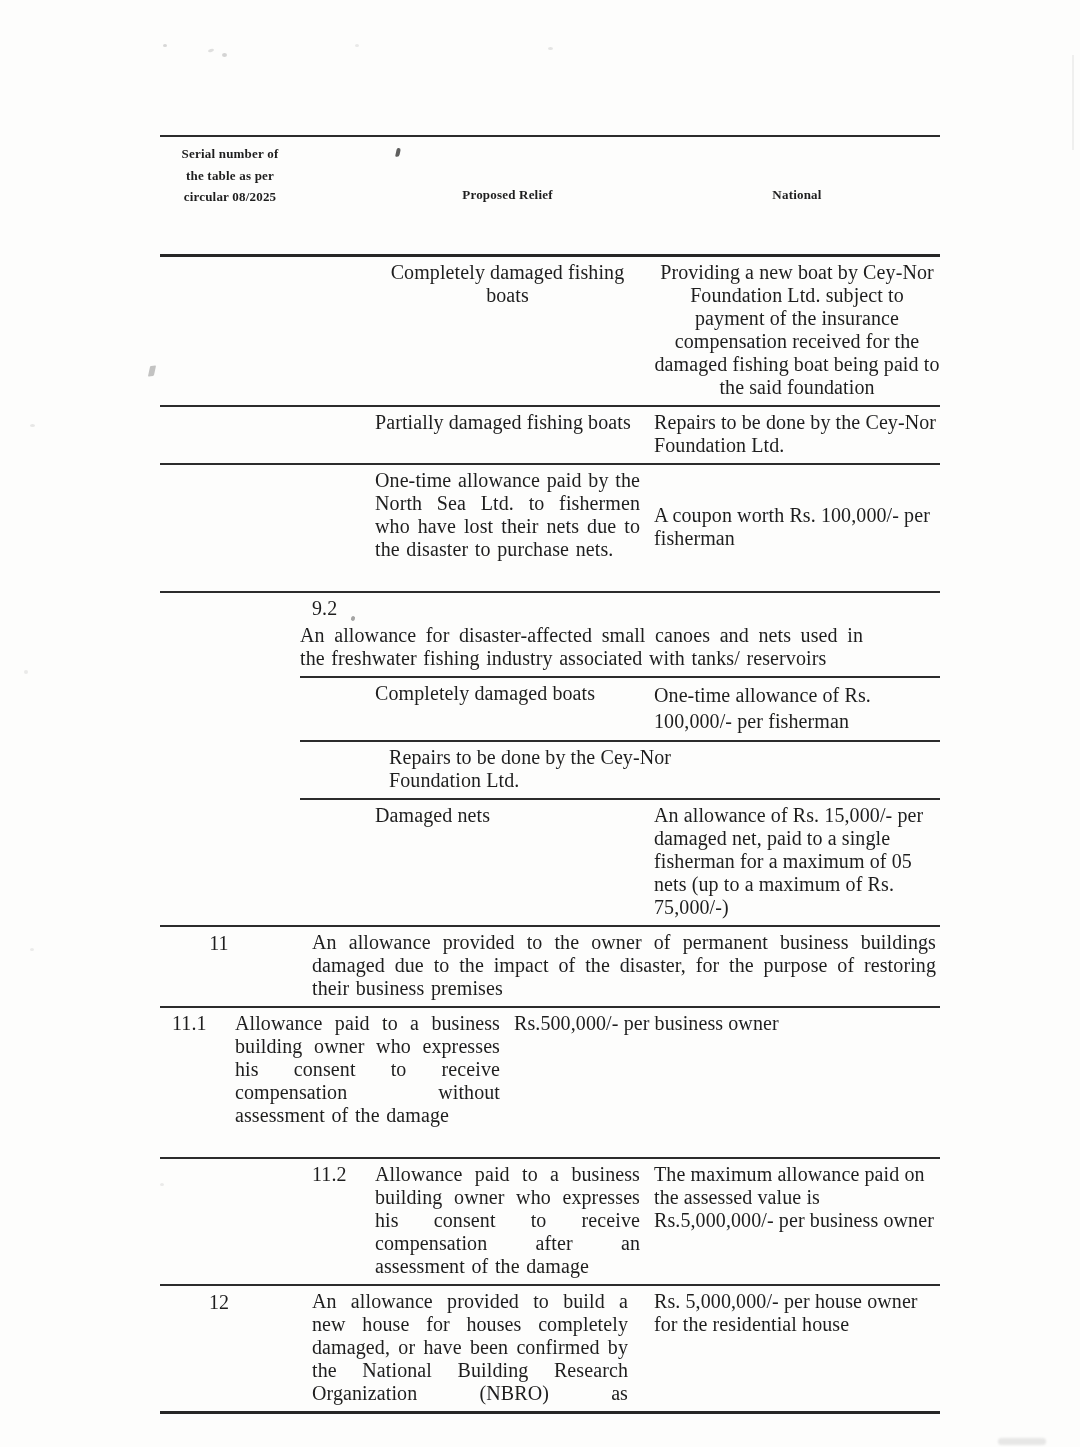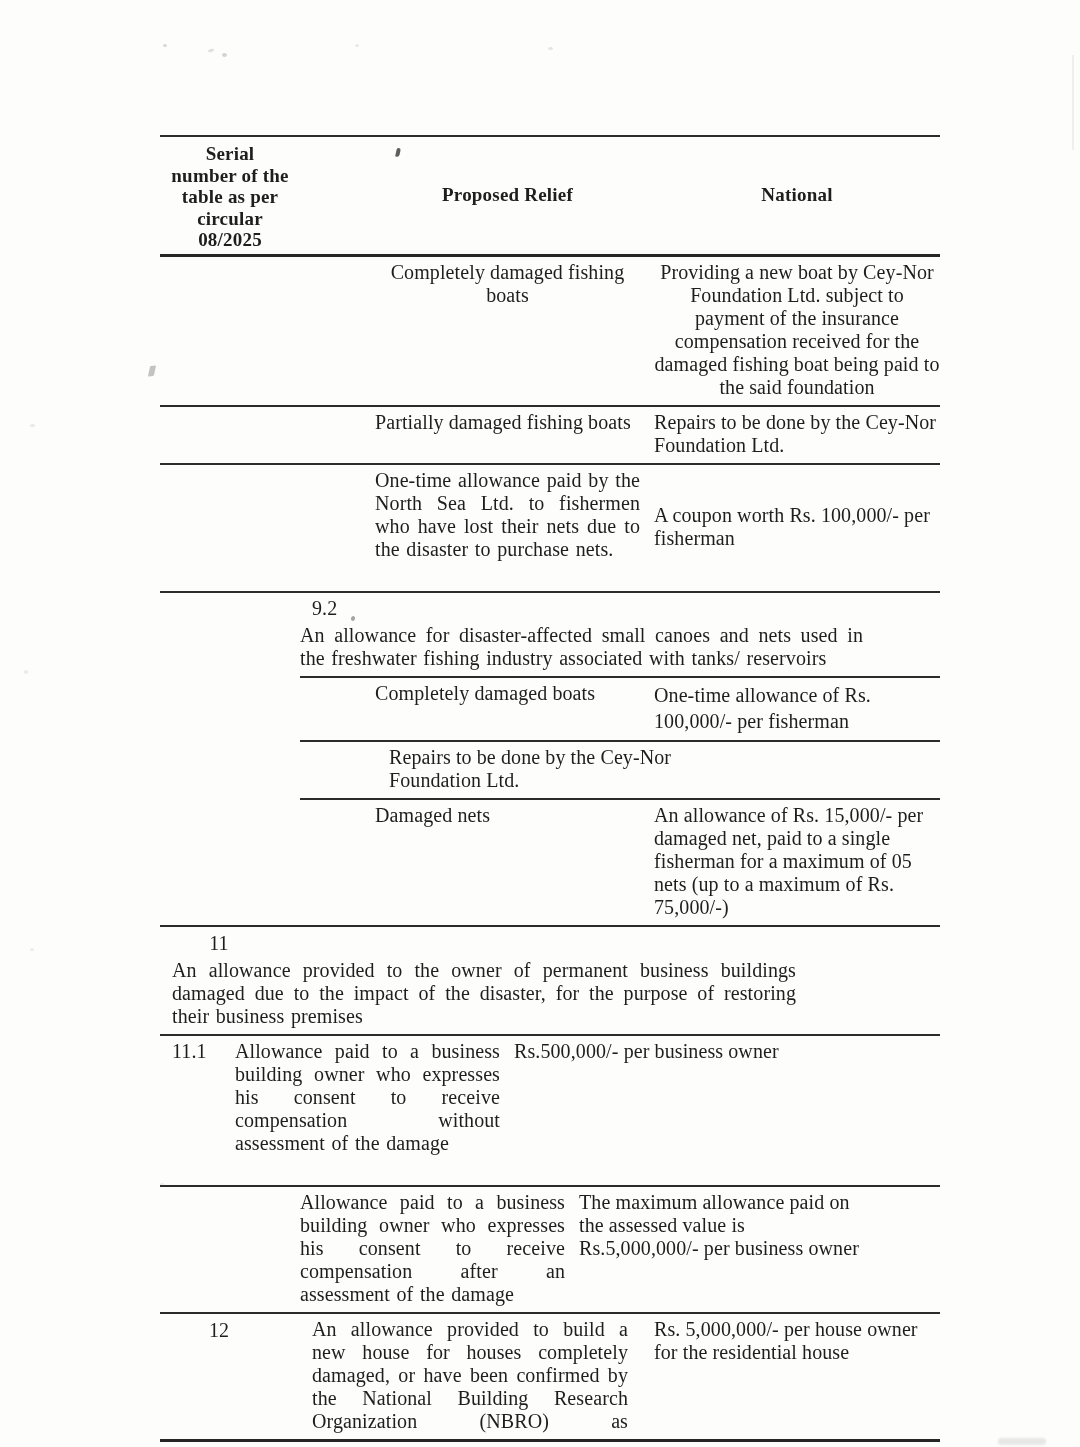--- a/index.html
+++ b/index.html
@@ -31,33 +31,33 @@
   .cfull{width:640px;box-sizing:border-box;flex:0 0 auto;padding:4px 4px 6px 12px;}
   .c23{width:340px;box-sizing:border-box;flex:0 0 auto;padding:4px 12px 6px 12px;}
   .just{text-align:justify;word-spacing:1.5px;}
   .jlast{text-align-last:justify;}
   .vcenter{display:flex;flex-direction:column;justify-content:center;}
   .serial-num{padding-top:5px;text-align:center;padding-right:22px;}
 
   
   .thead{min-height:120px;}
   .thead .c1{display:flex;justify-content:center;}
-  .hdr{font-weight:bold;font-size:19px;line-height:21.5px;letter-spacing:.2px;}
+  .hdr{font-weight:bold;font-size:13px;line-height:21.5px;letter-spacing:.2px;}
   .hdr-serial{width:118px;text-align:center;padding-top:6px;}
   .hdr-cell{display:flex;align-items:center;justify-content:center;text-align:center;}
 
   
   .r0{min-height:150px;text-align:center;}
   .r1{min-height:51px;}
   .r2{min-height:128px;}
   .r3 .rest{min-height:54px;flex-direction:column;}
   .r4 .rest{min-height:55px;}
   .r5 .rest{min-height:53px;}
   .r6{min-height:119px;}
-  .r7{min-height:74px;flex-direction:column;}
+  .r7{min-height:74px;}
   .r8{min-height:151px;flex-direction:column;}
   .r9{min-height:118px;}
   .r10{min-height:125px;}
   .r4 .c4{line-height:26px;}
 
   
   .art{position:absolute;background:#777;pointer-events:none;}
   .a1{left:163px;top:44px;width:4px;height:3px;opacity:.28;border-radius:50%;}
   .a2{left:208px;top:49px;width:6px;height:3px;opacity:.22;border-radius:50%;transform:rotate(-15deg);}
   .a3{left:222px;top:53px;width:5px;height:4px;opacity:.30;border-radius:50%;}
@@ -164,20 +164,21 @@
       <div class="rest">
         <div class="c2">11.1</div>
         <div class="c3 just">Allowance paid to a business building owner who expresses his consent to receive compensation without assessment of the damage</div>
         <div class="c4">Rs.500,000/- per business owner</div>
       </div>
     </div>
 
     <div class="t-row r9 bb-full">
       <div class="c1"></div>
       <div class="rest">
+        <div class="c2">11.2</div>
         <div class="c3 just">Allowance paid to a business building owner who expresses his consent to receive compensation after an assessment of the damage</div>
         <div class="c4">The maximum allowance paid on the assessed value is Rs.5,000,000/- per business owner</div>
       </div>
     </div>
 
     <div class="t-row r10 bb-thick">
       <div class="c1 serial-num">12</div>
       <div class="rest">
         <div class="c23 just jlast">An allowance provided to build a new house for houses completely damaged, or have been confirmed by the National Building Research Organization (NBRO) as</div>
         <div class="c4">Rs. 5,000,000/- per house owner for the residential house</div>

